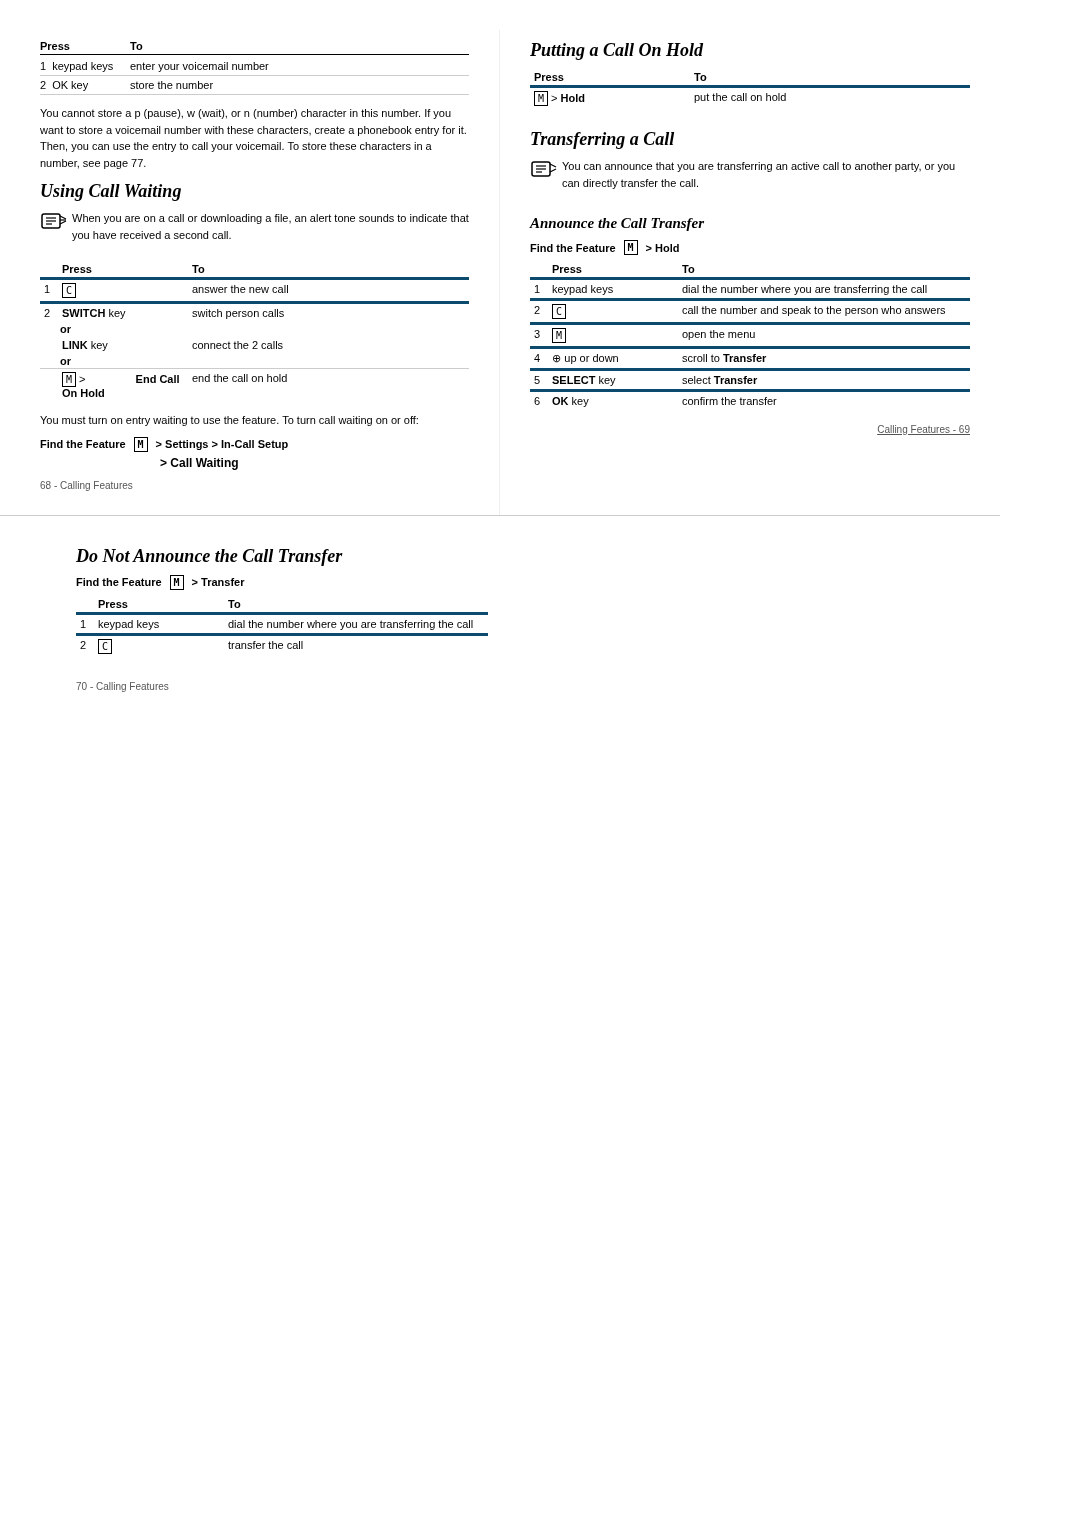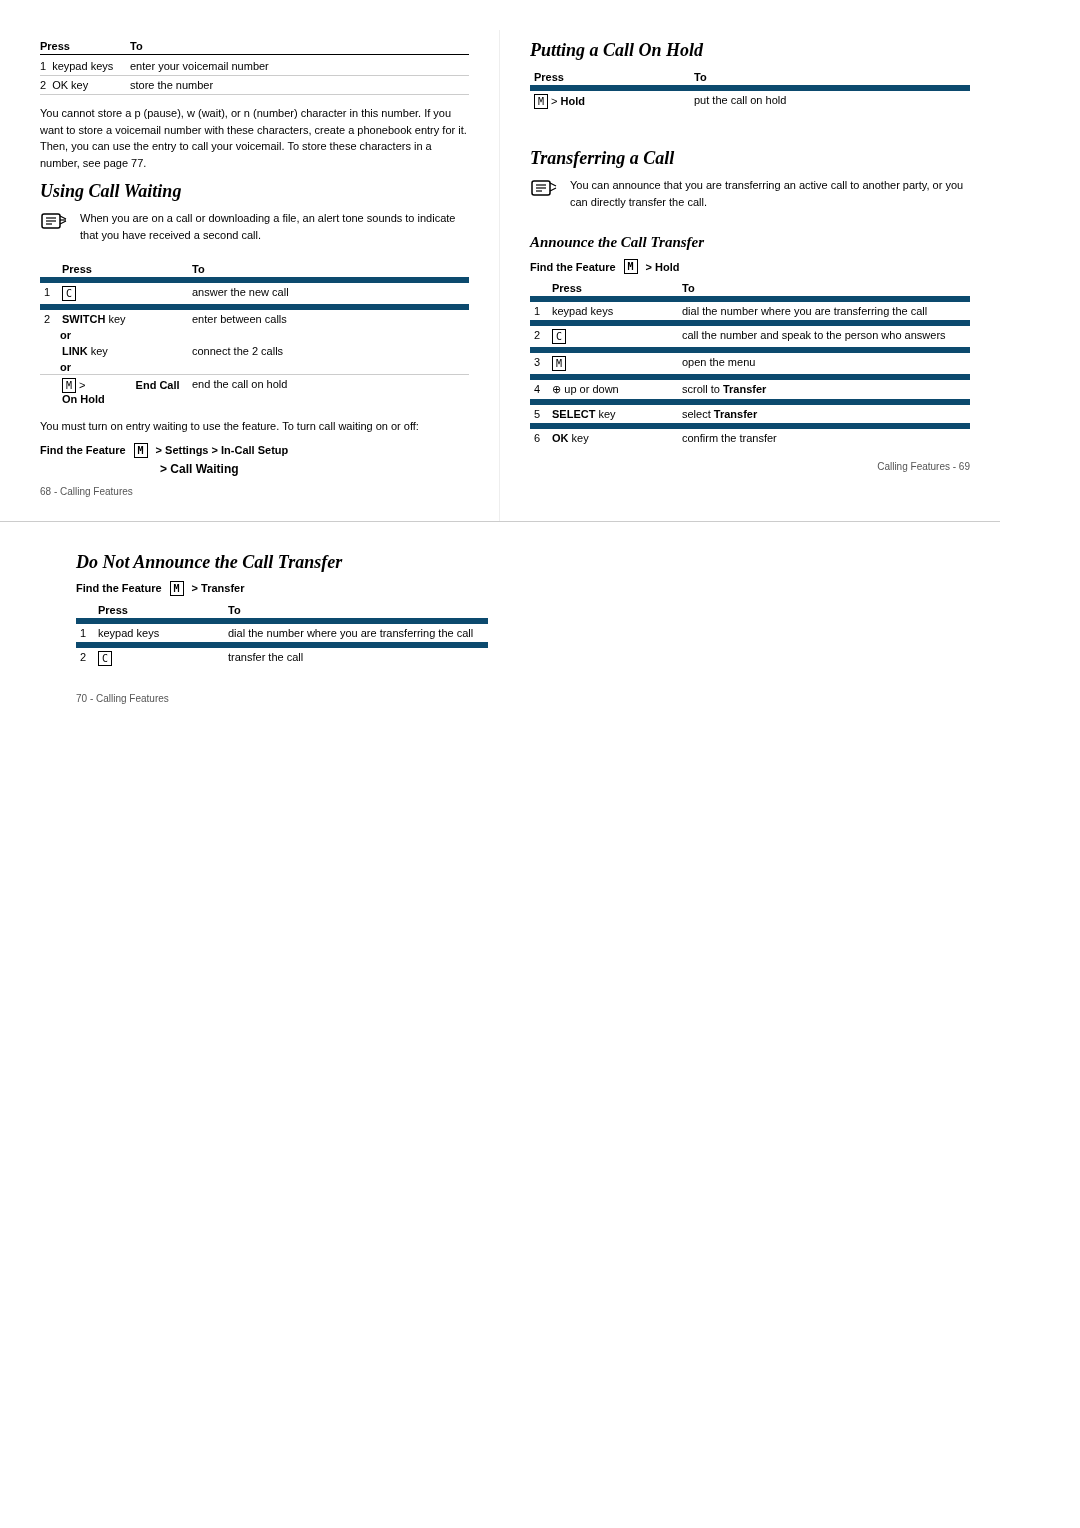--- a/index.html
+++ b/index.html
@@ -70,21 +70,21 @@
       text-align: left;
       font-weight: bold;
       padding: 2px 4px;
       border-bottom: 1px solid #000;
     }
     .press-table td {
       padding: 3px 4px;
       vertical-align: top;
     }
     .press-table tr.divider td {
-      border-top: 6px solid #0c4a6e;
+      border-top: 3px solid #0c4a6e;
     }
     .press-table tr.no-border td {
       border-top: none;
     }
     .key-box {
       display: inline-block;
       border: 1px solid #000;
       padding: 1px 3px;
       font-size: 10px;
       font-family: monospace;
@@ -106,21 +106,20 @@
       font-size: 11px;
       font-weight: bold;
     }
     .find-feature-label {
       font-weight: bold;
       font-size: 11px;
     }
     .icon-and-text {
       display: flex;
       align-items: flex-start;
-      gap: 8px;
       margin-bottom: 8px;
       justify-content: space-between;
     }
     .icon-area {
       flex-shrink: 0;
       width: 32px;
     }
     .page-footer {
       font-size: 10px;
       color: #555;
@@ -218,21 +217,21 @@
         </thead>
         <tbody>
           <tr class="divider">
             <td>1</td>
             <td><span class="key-box">C</span></td>
             <td>answer the new call</td>
           </tr>
           <tr class="divider">
             <td>2</td>
             <td><span class="bold-key">SWITCH</span> key</td>
-            <td>enter between calls</td>
+            <td>switch person calls</td>
           </tr>
           <tr class="or-row">
             <td colspan="3" style="padding-left:20px;">or</td>
           </tr>
           <tr class="no-border">
             <td></td>
             <td><span class="bold-key">LINK</span> key</td>
             <td>connect the 2 calls</td>
           </tr>
           <tr class="or-row">
@@ -272,21 +271,21 @@
           </tr>
         </thead>
         <tbody>
           <tr class="divider">
             <td><span class="key-box">M</span> &gt; <span style="font-weight:bold;">Hold</span></td>
             <td>put the call on hold</td>
           </tr>
         </tbody>
       </table>
 
-      <h2 class="section-title" style="margin-top:36px;">Transferring a Call</h2>
+      <h2 class="section-title" style="margin-top:20px;">Transferring a Call</h2>
 
       <div class="icon-and-text">
         <div class="icon-area">
           <svg width="30" height="24" viewBox="0 0 30 24">
             <rect x="2" y="4" width="18" height="14" rx="2" fill="none" stroke="#000" stroke-width="1.5"></rect>
             <line x1="6" y1="8" x2="16" y2="8" stroke="#000" stroke-width="1.2"></line>
             <line x1="6" y1="11" x2="16" y2="11" stroke="#000" stroke-width="1.2"></line>
             <line x1="6" y1="14" x2="12" y2="14" stroke="#000" stroke-width="1.2"></line>
             <line x1="20" y1="6" x2="26" y2="9" stroke="#000" stroke-width="1.2"></line>
             <line x1="20" y1="14" x2="26" y2="11" stroke="#000" stroke-width="1.2"></line>
@@ -338,21 +337,21 @@
             <td>select <span style="font-weight:bold;">Transfer</span></td>
           </tr>
           <tr class="divider">
             <td>6</td>
             <td><span class="bold-key">OK</span> key</td>
             <td>confirm the transfer</td>
           </tr>
         </tbody>
       </table>
 
-      <div class="page-footer" style="text-align:right;">Calling Features - 69</div>
+      <div class="page-footer" style="text-align:right;text-decoration:underline;">Calling Features - 69</div>
     </div>
   </div>
 
   <div style="display:flex;flex-direction:row;padding-left:36px;">
     <div class="bottom-section">
 
       <h2 class="section-title" style="margin-top:10px;">Do Not Announce the Call Transfer</h2>
 
       <div class="find-feature-row">
         <span class="find-feature-label">Find the Feature</span>

